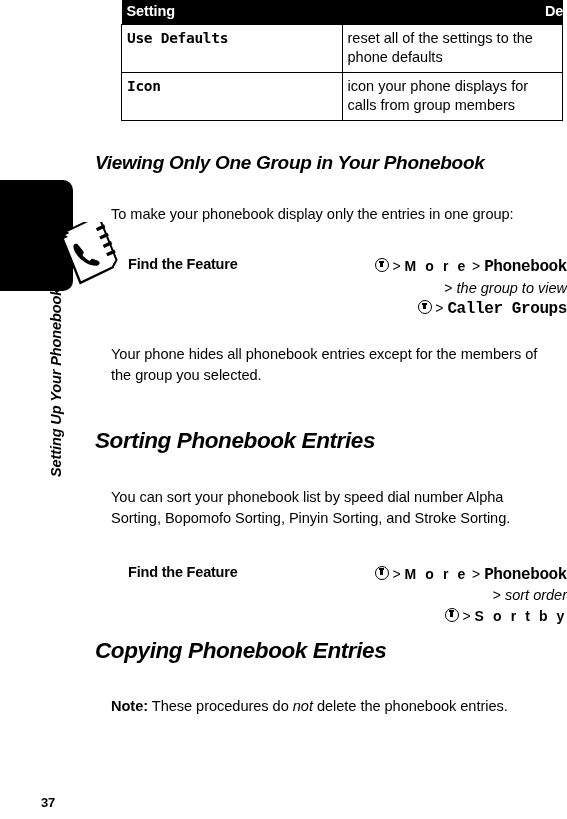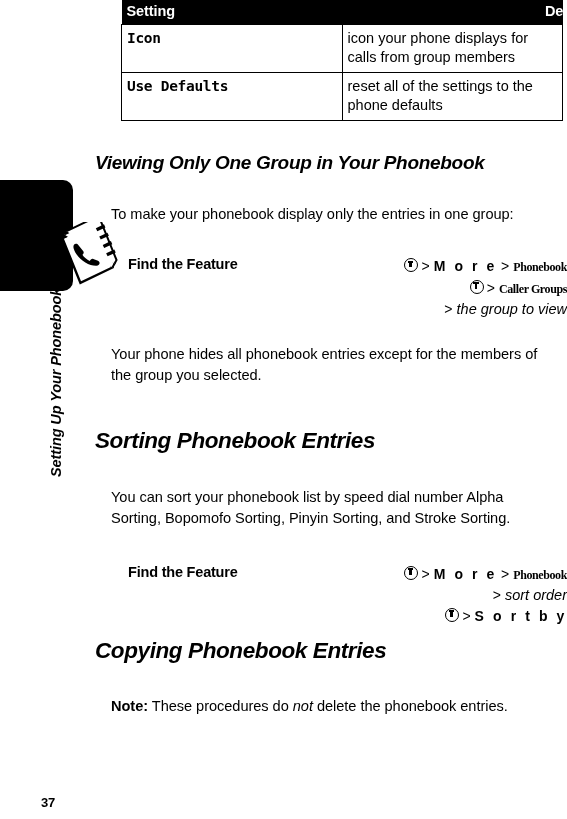--- a/index.html
+++ b/index.html
@@ -181,23 +181,23 @@
     position: absolute;
     left: 2.4px;
     top: 1.6px;
     width: 5.4px;
     height: 1.6px;
     background: #000;
   }
 
   .gt { font-weight: normal; font-size: 14px; }
   .mono-item {
-    font-family: Liberation Serif, serif;
-    font-weight: bold;
-    font-size: 12px;
+    font-family: Liberation Mono, monospace;
+    font-weight: bold;
+    font-size: 16px;
     letter-spacing: -0.4px;
   }
   .mono-spaced {
     font-family: "Liberation Sans", sans-serif;
     font-weight: bold;
     font-size: 14px;
     letter-spacing: 2.6px;
   }
   .italic-item {
     font-style: italic;
@@ -237,53 +237,53 @@
 
   <table class="settings-table">
     <thead>
       <tr>
         <th>Setting</th>
         <th class="th-desc">Description</th>
       </tr>
     </thead>
     <tbody>
       <tr>
+        <td class="setting-name">Use Defaults</td>
+        <td class="setting-desc">reset all of the settings to the phone defaults</td>
+      </tr>
+      <tr>
         <td class="setting-name">Icon</td>
         <td class="setting-desc">icon your phone displays for calls from group members</td>
-      </tr>
-      <tr>
-        <td class="setting-name">Use Defaults</td>
-        <td class="setting-desc">reset all of the settings to the phone defaults</td>
       </tr>
     </tbody>
   </table>
 
   <div style="height:30px"></div>
   <h2 class="section-head">Viewing Only One Group in Your Phonebook</h2>
 
   <div style="height:14px"></div>
   <p class="body-text">To make your phonebook display only the entries in one group:</p>
 
   <div style="height:15px"></div>
   <div class="fff">
     <div class="fff-label">Find the Feature</div>
     <div class="fff-path">
       <div class="fff-line">
         <span class="menu-key"></span><span class="gt">&gt;</span>
         <span class="mono-spaced">M o r e</span>
         <span class="gt">&gt;</span>
         <span class="mono-item">Phonebook</span>
       </div>
+      <div class="fff-line indent">
+        <span class="gt">&gt;</span>
+        <span class="italic-item">the group to view</span>
+      </div>
       <div class="fff-line">
         <span class="menu-key"></span><span class="gt">&gt;</span>
         <span class="mono-item">Caller Groups</span>
-      </div>
-      <div class="fff-line indent">
-        <span class="gt">&gt;</span>
-        <span class="italic-item">the group to view</span>
       </div>
     </div>
   </div>
 
   <div style="height:8px"></div>
   <p class="body-text">Your phone hides all phonebook entries except for the members of the group you selected.</p>
 
   <div style="height:26px"></div>
   <h2 class="big-head">Sorting Phonebook Entries</h2>
 

